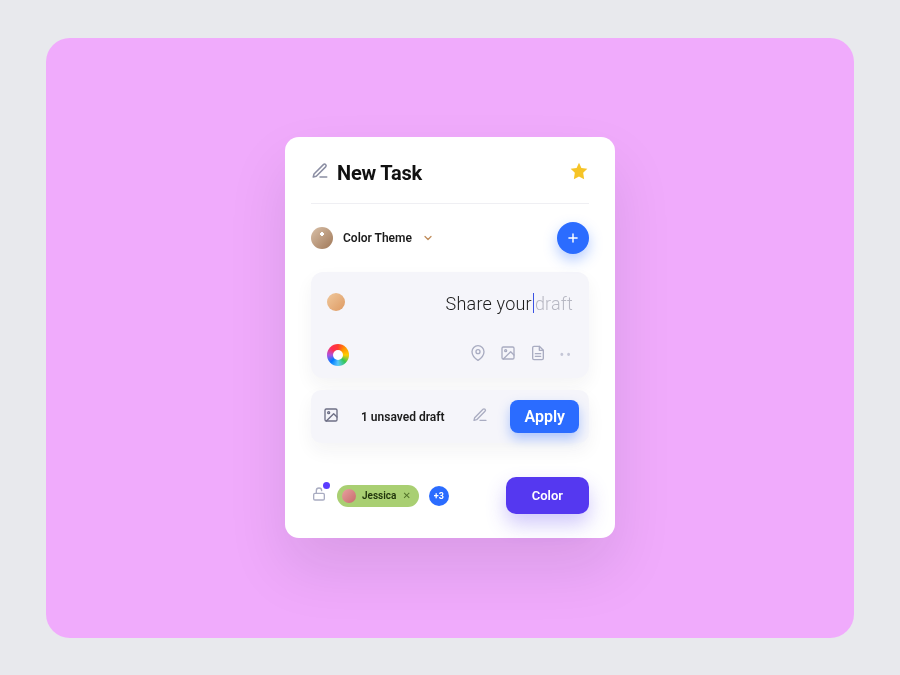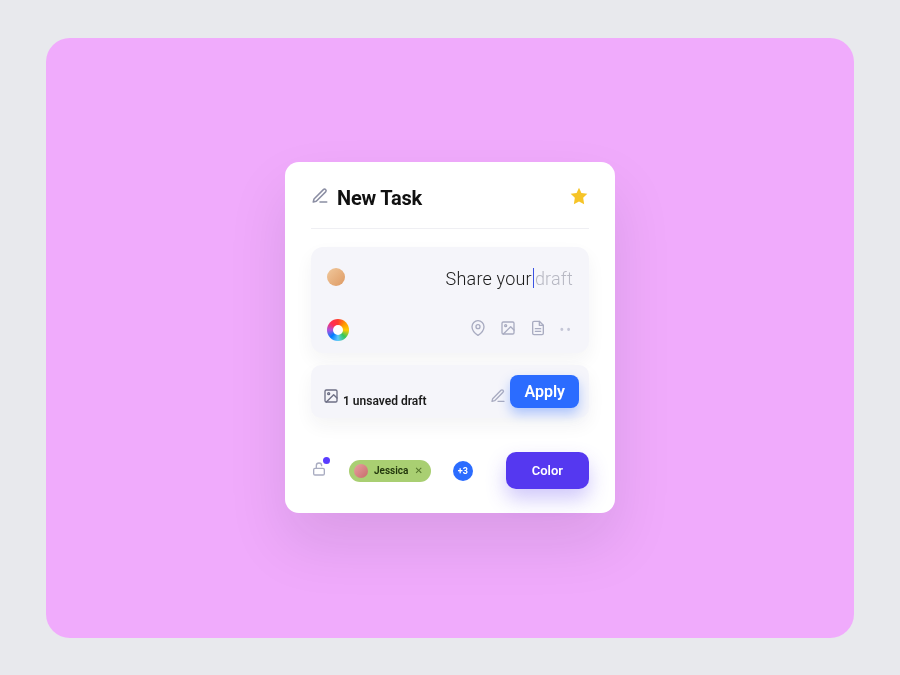--- a/index.html
+++ b/index.html
@@ -171,22 +171,22 @@
     }
     .tool-icons .ic svg{ width:16px; height:16px; }
     .tool-icons .ic { color:#a9acc1; cursor:pointer; }
     .dots { color:#c4c6d6; letter-spacing:2px; font-size:14px; cursor:pointer;}
     .draft-row {
       margin-top: 12px;
       background: #f5f5fa;
       border-radius: 10px;
       padding: 10px 10px 10px 12px;
       display: flex;
-      align-items: flex-end;
-      gap: 4px;
+      align-items: center;
+      gap: 22px;
       box-shadow: 0 8px 18px rgba(30,30,60,0.05);
     }
     .draft-row .ic svg{ width:16px; height:16px; }
     .draft-label {
       font-size: 12px;
       font-weight: 600;
       color: #1b1b1b;
       flex: 1;
     }
     .apply-btn {
@@ -201,21 +201,21 @@
     }
     .footer {
       margin-top: 34px;
       display: flex;
       align-items: center;
       justify-content: space-between;
     }
     .footer-left {
       display: flex;
       align-items: center;
-      gap: 22px;
+      gap: 10px;
     }
     .lock-wrap {
       position: relative;
       color:#a9acc1;
     }
     .lock-wrap svg { width:16px; height:18px; }
     .lock-dot {
       position: absolute;
       top: -3px;
       right: -3px;
@@ -287,20 +287,37 @@
         </span>
         <span class="title-text">New Task</span>
       </div>
       <span class="star-icon">
         <svg viewBox="0 0 24 24" fill="#f6c427">
             <path d="M12 2l2.9 6.26L22 9.27l-5 4.87L18.18 22 12 18.56 5.82 22 7 14.14l-5-4.87 7.1-1.01z"></path>
           </svg>
       </span>
     </div>
 
+    <div class="theme-row">
+      <div class="theme-left">
+        <span class="avatar-sm"></span>
+        <span class="theme-label">Color Theme</span>
+        <span class="chevron-down-icon">
+          <svg viewBox="0 0 24 24" fill="none" stroke="#c08c5a" stroke-width="2.5" stroke-linecap="round" stroke-linejoin="round">
+              <polyline points="6 9 12 15 18 9"></polyline>
+            </svg>
+        </span>
+      </div>
+      <div class="plus-btn">
+        <svg viewBox="0 0 24 24" fill="none" stroke="#fff" stroke-width="2.5" stroke-linecap="round">
+            <line x1="12" y1="5" x2="12" y2="19"></line>
+            <line x1="5" y1="12" x2="19" y2="12"></line>
+          </svg>
+      </div>
+    </div>
 
     <div class="composer">
       <div class="composer-top">
         <span class="composer-avatar"></span>
         <span class="composer-text-wrap">
           <span>Share your</span>
           <span class="caret"></span>
           <span class="placeholder-tail">draft</span>
         </span>
       </div>

